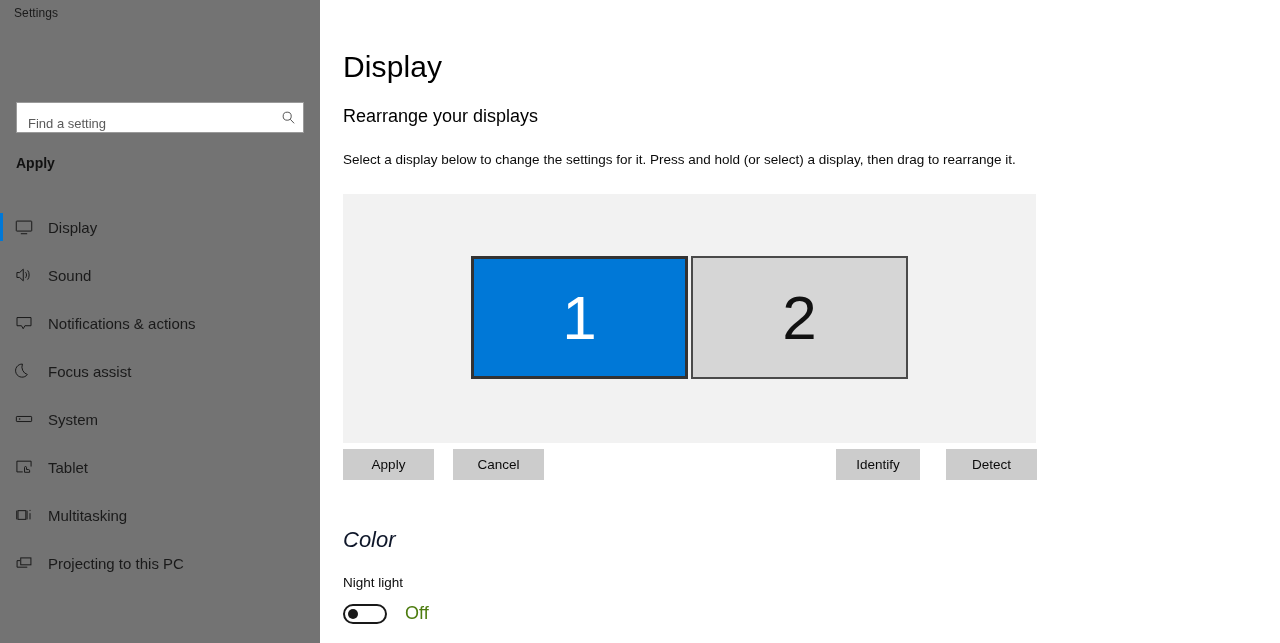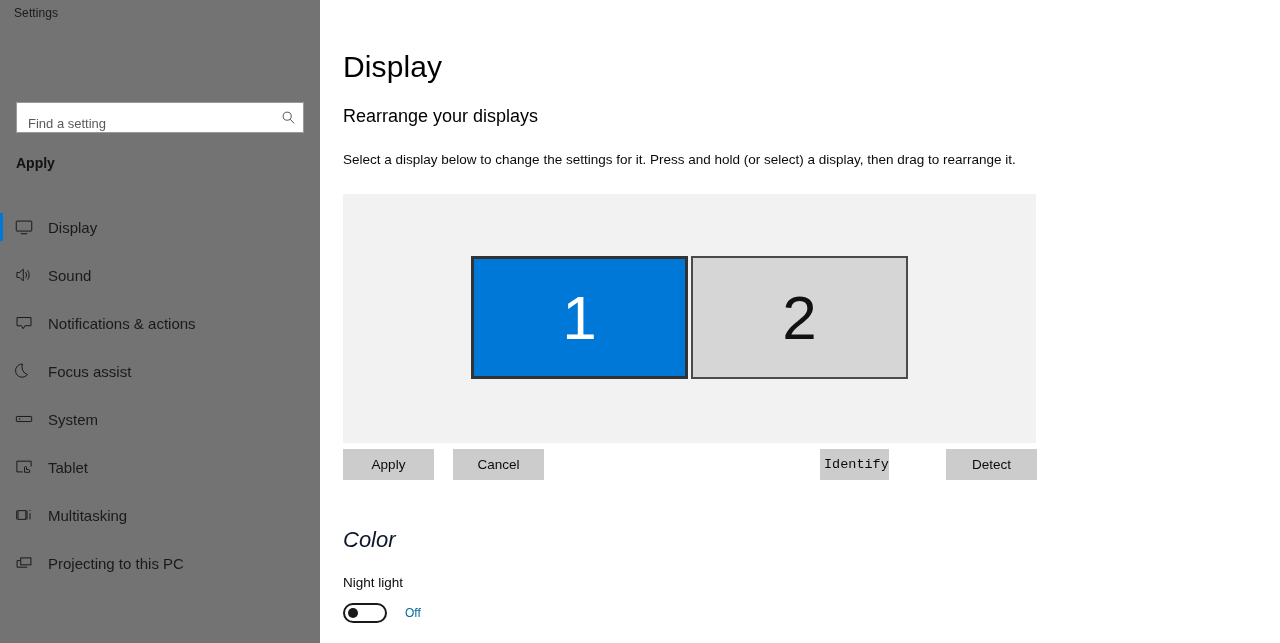--- a/index.html
+++ b/index.html
@@ -212,21 +212,21 @@
     background: #cccccc;
     border: 0;
     font-family: "Liberation Sans", sans-serif;
     font-size: 13.5px;
     color: #0b0b0b;
     cursor: default;
     padding: 4px;
   }
   .btn-apply   { left: 23px;  top: 449px; width: 91px; }
   .btn-cancel  { left: 133px; top: 449px; width: 91px; }
-  .btn-identify{ left: 500px; top: 449px; width: 69px; font-family: Liberation Mono, monospace; }
+  .btn-identify{ left: 516px; top: 449px; width: 84px; }
   .btn-detect  { left: 626px; top: 449px; width: 91px; }
 
   .color-title {
     position: absolute;
     left: 23px;
     top: 527px;
     font-size: 22px;
     font-weight: 300;
     color: #0f172a;
     font-style: italic;
@@ -259,22 +259,22 @@
     position: absolute;
     left: 3px;
     top: 3px;
     width: 10px;
     height: 10px;
     border-radius: 50%;
     background: #191919;
   }
   .toggle-state {
     margin-left: 18px;
-    font-size: 12px;
-    color: #0369a1;
+    font-size: 18px;
+    color: #4d7c0f;
   }
 </style>
 </head>
 <body>
 
 <div class="app">
 
   <div class="sidebar">
 
     <div class="app-title">Settings</div>

